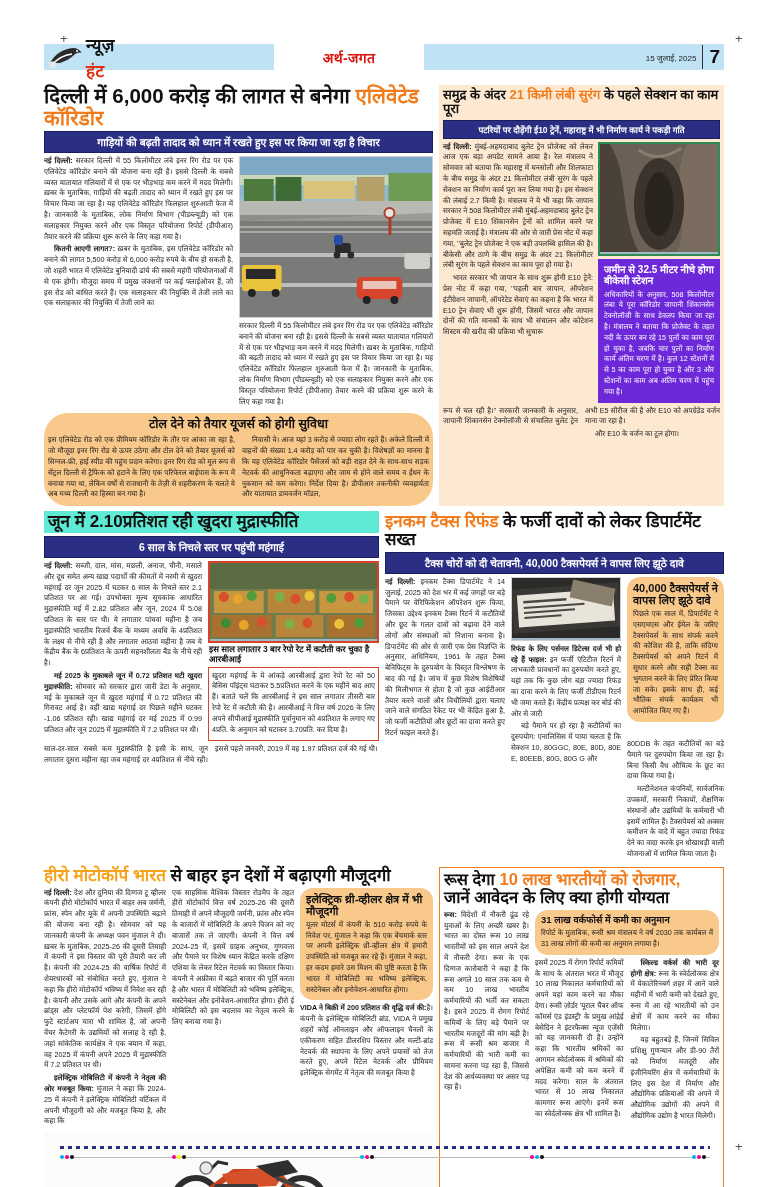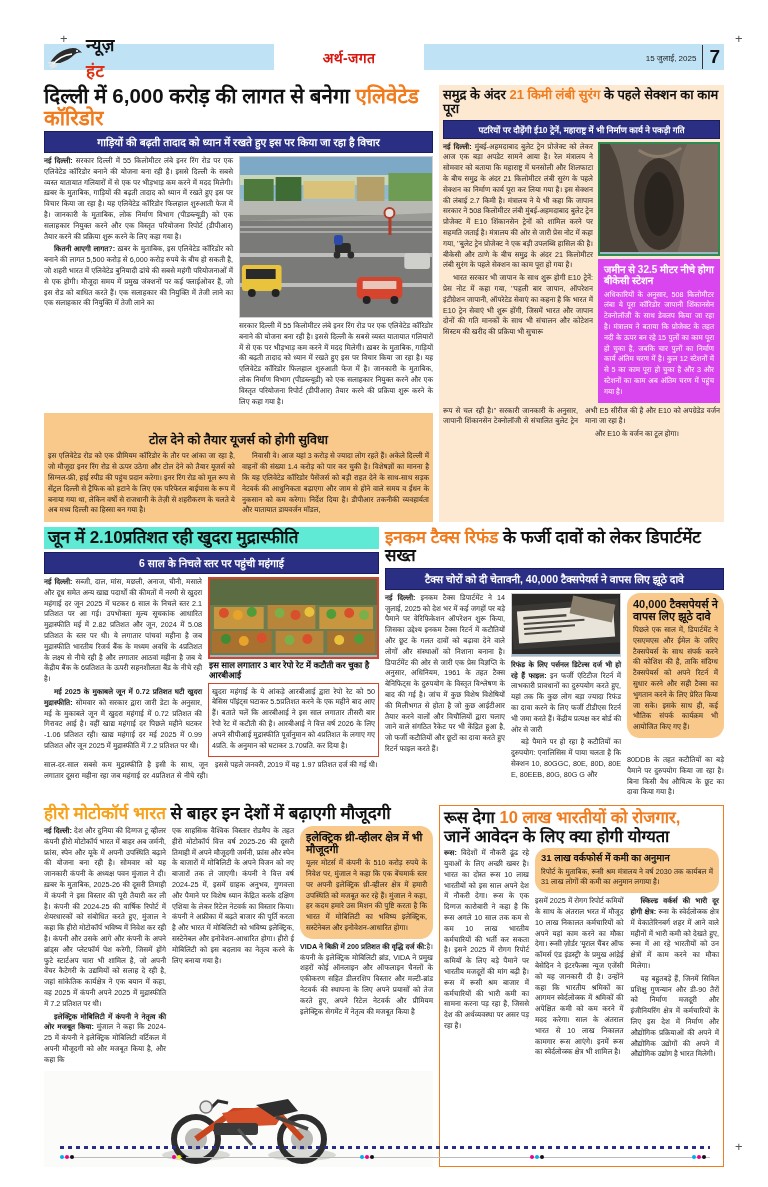--- a/index.html
+++ b/index.html
@@ -35,38 +35,38 @@
   .body p{margin:0 0 2px 0;text-indent:10px;}
   .body p.first{text-indent:0;}
   .dl{font-weight:bold;}
   .cols2{column-count:2;column-gap:7px;}
 
   .photo{background:#9fb7c6;position:relative;overflow:hidden;border:1px solid #cfcfcf;}
   .cap{font-size:8.5px;font-weight:bold;line-height:1.15;color:#111;padding:2px 1px;}
 
   .boxo{background:#f9c88b;padding:5px 6px;border-radius:13px;}
   .boxo h4{margin:0 0 3px 0;font-size:11px;font-weight:bold;color:#111;line-height:1.1;}
-  .boxg{background:#d946ef;color:#fff;padding:5px 6px;}
+  .boxg{background:#6d28d9;color:#fff;padding:5px 6px;}
   .boxg h4{margin:0 0 3px 0;font-size:10px;font-weight:bold;line-height:1.15;}
   .boxg .body{color:#fff;}
 
   
   .sec1{display:flex;gap:6px;margin-top:15px;}
   .s1l{flex:0 0 389px;}
   .s1r{flex:1;background:#fde9d2;padding:0 4px 3px 4px;}
   .h1a{font-size:20.5px;}
   .h1a .or{color:#f07c1e;}
   .h1b{font-size:13px;line-height:1.1;}
   .h1b .or{color:#f07c1e;}
 
   .s1grid{display:flex;gap:6px;margin-top:3px;}
   .s1c1{flex:0 0 189px;}
   .s1c2{flex:1;}
 
-  .tollband{background:#f9c88b;margin-top:4px;padding:18px 4px 4px 4px;}
+  .tollband{background:#f9c88b;margin-top:4px;padding:2px 4px 4px 4px;border-radius:24px;}
   .tollband h3{margin:0 0 3px 0;text-align:center;font-size:12.5px;font-weight:bold;}
 
   .s1rgrid{display:flex;gap:5px;margin-top:3px;}
 
   
   .sec2{display:flex;gap:6px;margin-top:5px;}
   .s2l{flex:0 0 335px;}
   .s2r{flex:1;}
   .h2a{background:#5eead4;font-size:17px;padding:2px 4px;}
   .h2b{font-size:17px;padding:2px 0;}
@@ -316,20 +316,21 @@
               <p>बड़े पैमाने पर हो रहा है कटौतियों का दुरुपयोग: एनालिसिस में पाया चलता है कि सेक्शन 10, 80GGC, 80E, 80D, 80E E, 80EEB, 80G, 80G G और</p>
             </div>
           </div>
           <div style="flex:1">
             <div class="boxo">
               <h4>40,000 टैक्सपेयर्स ने वापस लिए झूठे दावे</h4>
               <div class="body">पिछले एक साल में, डिपार्टमेंट ने एसएमएस और ईमेल के जरिए टैक्सपेयर्स के साथ संपर्क करने की कोशिश की है, ताकि संदिग्ध टैक्सपेयर्स को अपने रिटर्न में सुधार करने और सही टैक्स का भुगतान करने के लिए प्रेरित किया जा सके। इसके साथ ही, कई भौतिक संपर्क कार्यक्रम भी आयोजित किए गए हैं।</div>
             </div>
             <div class="body" style="margin-top:17px">
               <p class="first">80DDB के तहत कटौतियों का बड़े पैमाने पर दुरुपयोग किया जा रहा है। बिना किसी वैध औचित्य के छूट का दावा किया गया है।</p>
+              <p>मल्टीनेशनल कंपनियों, सार्वजनिक उपक्रमों, सरकारी निकायों, शैक्षणिक संस्थानों और उद्यमियों के कर्मचारी भी इसमें शामिल हैं। टैक्सपेयर्स को अक्सर कमीशन के वादे में बहुत ज्यादा रिफंड देने का वादा करके इन धोखाधड़ी वाली योजनाओं में शामिल किया जाता है।</p>
             </div>
           </div>
         </div>
       </div>
     </div>
 
     <div class="sec3">
 
       <div class="s3l">
         <div class="hl h3a"><span class="or">हीरो मोटोकॉर्प भारत</span><span> से बाहर इन देशों में बढ़ाएगी मौजूदगी</span></div>

